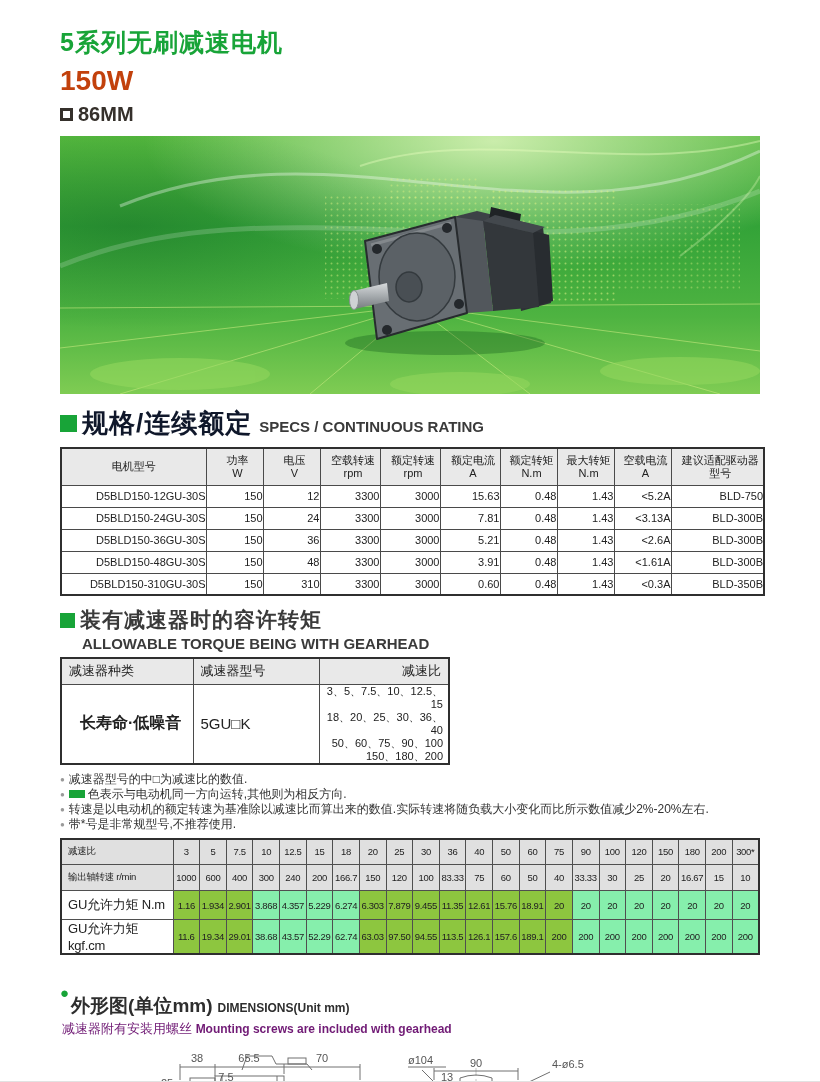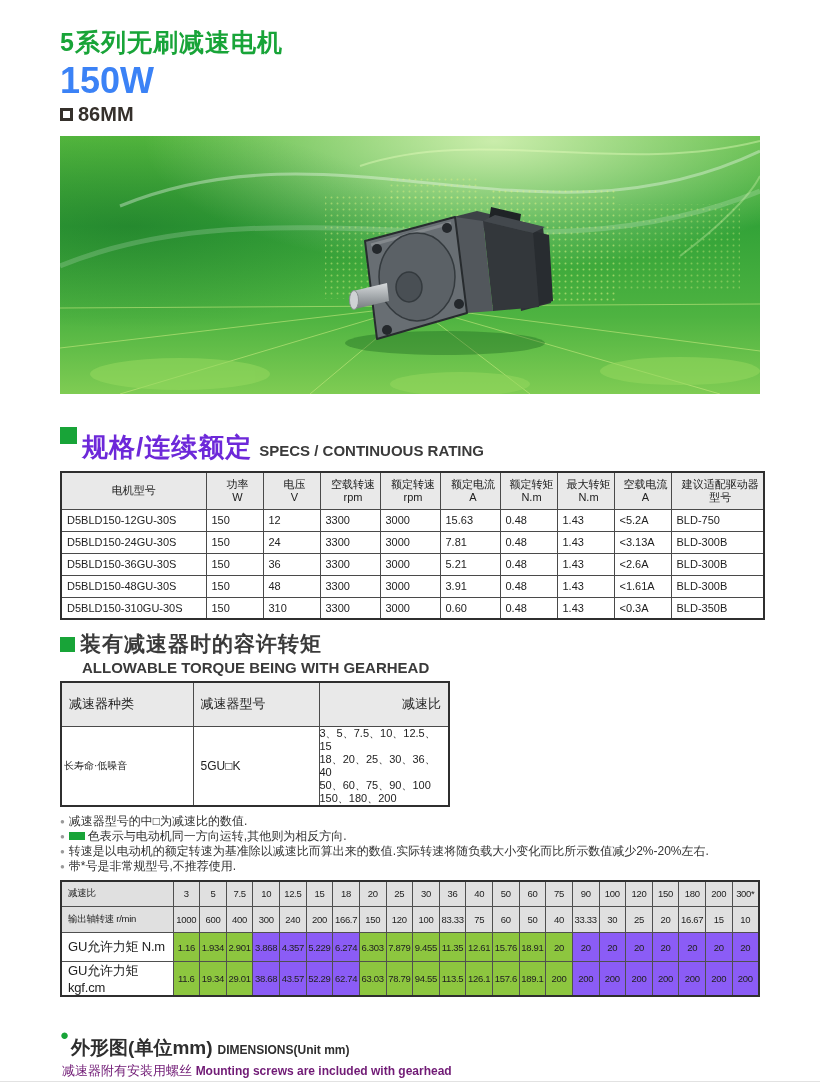--- a/index.html
+++ b/index.html
@@ -2,71 +2,71 @@
 <html><head>
 <meta charset="utf-8">
 <style>
   * { margin:0; padding:0; box-sizing:border-box; }
   body { background:#fff; font-family:"Liberation Sans", sans-serif; }
   .page { position:relative; width:820px; height:1082px; background:#fff; overflow:hidden; border-bottom:1px solid #e2e2e2; }
 
   
   .hdr { padding:26px 0 0 60px; }
   .series-title { color:#18a438; font-size:25px; font-weight:bold; letter-spacing:1px; }
-  .power-title { color:#3b82f6; font-size:36px; font-weight:bold; line-height:40px; margin-top:2px; }
+  .power-title { color:#c2410c; font-size:28px; font-weight:bold; line-height:40px; margin-top:2px; }
   .frame-line { display:flex; align-items:center; margin-top:2px; }
   .sq-icon { width:13px; height:13px; border:3px solid #35302b; margin-right:5px; display:inline-block; }
   .frame-text { color:#35302b; font-size:20px; font-weight:bold; }
 
   
   .banner { margin:10px 0 0 60px; width:700px; height:258px; }
 
   
   .sec1 { display:flex; align-items:baseline; margin:12px 0 0 60px; }
   .sec-sq { width:17px; height:17px; background:#18a438; align-self:center; margin-right:5px; }
-  .sec1 .cn { font-size:26px; font-weight:bold; color:#6d28d9; letter-spacing:1px;margin-top:24px; }
+  .sec1 .cn { font-size:26px; font-weight:bold; color:#0f172a; letter-spacing:1px; }
   .sec1 .en { font-size:15px; font-weight:bold; color:#3a3a3a; margin-left:7px; }
   .sec2 { margin:10px 0 0 60px; }
   .sec2-l1 { display:flex; align-items:center; }
   .sec2 .sec-sq { width:15px; height:15px; }
   .sec2 .cn { font-size:21px; font-weight:bold; color:#3a3a3a; letter-spacing:1px; }
   .sec2 .en { font-size:15px; font-weight:bold; color:#3a3a3a; margin-left:22px; margin-top:1px; }
 
   
   table { border-collapse:collapse; }
   .spec-table { margin:6px 0 0 60px; width:700px; table-layout:fixed; border:2px solid #2f2f2f; }
   .spec-table th, .spec-table td { border:1px solid #4a4a4a; font-weight:normal; color:#222; }
   .spec-table th { background:#e9e9e9; height:37px; font-size:11px; text-align:center; padding:3px 0 3px 6px; vertical-align:middle; line-height:13px; }
   .spec-table th.c-model { text-align:center; padding-left:0; }
-  .spec-table td { height:22px; font-size:11px; padding-left:5px; }
+  .spec-table td { height:22px; font-size:11px; padding-left:5px;text-align:right; }
   .col-m { width:145px; } .col-s { width:57px; } .col-t { width:60px; } .col-d { width:93px; }
 
   
   .gear-table { margin:5px 0 0 60px; width:388px; table-layout:fixed; border:2px solid #2f2f2f; }
   .gear-table th, .gear-table td { border:1px solid #4a4a4a; color:#222; vertical-align:middle; }
-  .gear-table th { background:#e9e9e9; height:44px; font-size:13px; font-weight:normal; text-align:left; padding-left:7px; }
+  .gear-table th { background:#e9e9e9; height:26px; font-size:13px; font-weight:normal; text-align:left; padding-left:7px; }
   .gear-table th.r { text-align:right; padding-right:7px; }
   .gear-table td { height:54px; }
-  .gt-type { font-size:10px; padding-left:2px; }
-  .gt-model { font-size:12px; padding-left:7px; }
-  .gt-ratio { font-size:11px; padding-right:5px; line-height:13px; }
+  .gt-type { font-size:16px; padding-left:18px;font-weight:bold; }
+  .gt-model { font-size:15px; padding-left:7px; }
+  .gt-ratio { font-size:11px; text-align:right; padding-right:5px; line-height:13px; }
 
   
   .notes { margin:7px 0 0 60px; }
   .note-line { display:flex; align-items:center; font-size:12px; color:#333; line-height:15px; }
   .bullet { color:#9a9a9a; font-size:8px; margin-right:4px; }
   .swatch { display:inline-block; width:16px; height:8px; background:#18a438; margin-right:3px; }
 
   
   .ratio-table { margin:6px 0 0 60px; width:700px; table-layout:fixed; border:2px solid #2f2f2f; }
   .ratio-table td { border:1px solid #4f4f4f; text-align:center; color:#222; }
   .ratio-table .rlabel { width:112px; text-align:left; font-size:12px; padding-left:6px; letter-spacing:-0.2px; }
   .ratio-table tr.hrow { height:26px; } .ratio-table tr.vrow { height:29px;border-radius:6px; }
   .ratio-table tr.hrow td { background:#e0e0e0; font-size:9.5px; letter-spacing:-0.3px; }
-  .ratio-table td.val { font-size:9.5px; letter-spacing:-0.3px; background:#8b5cf6; }
+  .ratio-table td.val { font-size:9.5px; letter-spacing:-0.3px; background:#86efac; }
   .ratio-table td.val.green { background:#8dc63f; }
   .ratio-table tr.vrow td.rlabel { background:#fff; font-size:13px; }
 
   
   .dim-title { display:flex; align-items:baseline; margin:10px 0 0 60px; }
   .dot-icon { color:#18a438; font-size:15px; margin-right:2px; align-self:center; }
   .dim-title .cn { font-size:19px; font-weight:bold; color:#2e2e2e; }
   .dim-title .en { font-size:12px; font-weight:bold; color:#2e2e2e; margin-left:5px;margin-top:36px; }
   .dim-sub { margin:1px 0 0 62px; font-size:13px; color:#701a75; }
   .dim-sub .en { font-size:12px; font-weight:bold; }
@@ -427,21 +427,21 @@
       <tr class="vrow">
         <td class="rlabel">GU允许力矩 kgf.cm</td>
       <td class="val green">11.6</td>
           <td class="val green">19.34</td>
           <td class="val green">29.01</td>
           <td class="val">38.68</td>
           <td class="val">43.57</td>
           <td class="val">52.29</td>
           <td class="val">62.74</td>
           <td class="val green">63.03</td>
-          <td class="val green">78.79</td>
+          <td class="val green">97.50</td>
           <td class="val green">94.55</td>
           <td class="val green">113.5</td>
           <td class="val green">126.1</td>
           <td class="val green">157.6</td>
           <td class="val green">189.1</td>
           <td class="val green">200</td>
           <td class="val">200</td>
           <td class="val">200</td>
           <td class="val">200</td>
           <td class="val">200</td>

